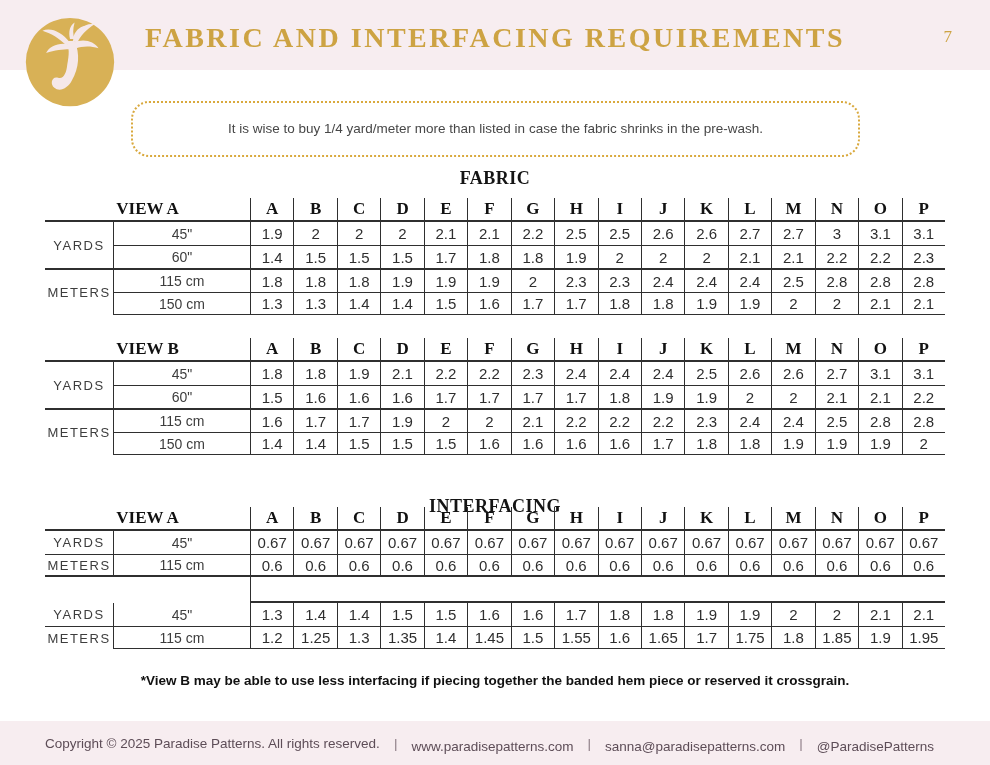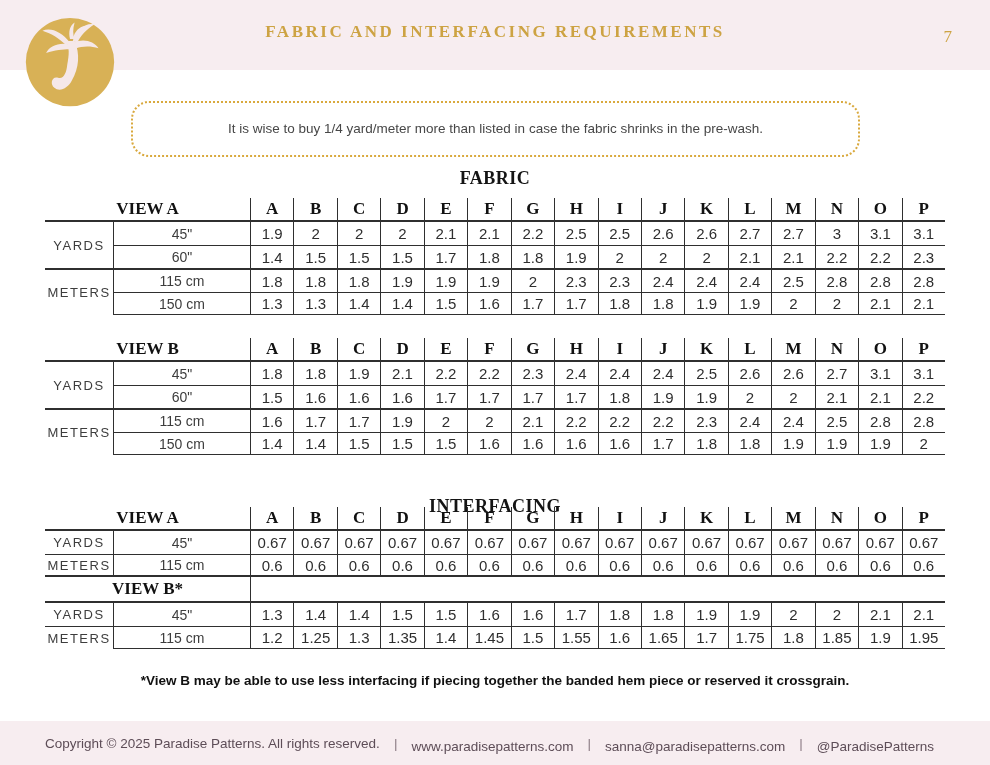--- a/index.html
+++ b/index.html
@@ -17,21 +17,21 @@
   .topbar{
     position:absolute;left:0;top:0;width:990px;height:70px;
     background:var(--pink);
   }
   .logo-wrap{
     position:absolute;left:24px;top:14px;width:92px;height:98px;z-index:5;
   }
   .page-title{
     position:absolute;left:0;right:0;top:22px;text-align:center;
     font-family:"Liberation Serif",serif;font-weight:bold;
-    font-size:17px;letter-spacing:2.5px;color:var(--gold);
+    font-size:28px;letter-spacing:2.5px;color:var(--gold);
   }
   .page-number{
     position:absolute;right:38px;top:27px;
     font-family:"Liberation Serif",serif;font-size:17px;color:var(--gold);
   }
   
   .note-box{
     position:absolute;left:131px;top:101px;width:729px;height:56px;
     border:2px dotted var(--gold-dots);border-radius:18px;
     display:flex;flex-direction:column;justify-content:center;align-items:center;
@@ -343,21 +343,20 @@
     <div class="cell ncell bl t1 b2" style="grid-area: 3 / 9;">0.6</div>
     <div class="cell ncell bl t1 b2" style="grid-area: 3 / 10;">0.6</div>
     <div class="cell ncell bl t1 b2" style="grid-area: 3 / 11;">0.6</div>
     <div class="cell ncell bl t1 b2" style="grid-area: 3 / 12;">0.6</div>
     <div class="cell ncell bl t1 b2" style="grid-area: 3 / 13;">0.6</div>
     <div class="cell ncell bl t1 b2" style="grid-area: 3 / 14;">0.6</div>
     <div class="cell ncell bl t1 b2" style="grid-area: 3 / 15;">0.6</div>
     <div class="cell ncell bl t1 b2" style="grid-area: 3 / 16;">0.6</div>
     <div class="cell ncell bl t1 b2" style="grid-area: 3 / 17;">0.6</div>
     <div class="cell ncell bl t1 b2" style="grid-area: 3 / 18;">0.6</div>
-    <div class="cell vlabel b2" style="grid-area: 4 / 1 / span 1 / span 2;">VIEW B*</div>
     <div class="cell bl b2" style="grid-area: 4 / 3 / span 1 / span 16;"></div>
     <div class="cell glabel" style="grid-area: 5 / 1;">YARDS</div>
     <div class="cell wcell bl" style="grid-area: 5 / 2;">45"</div>
     <div class="cell ncell bl" style="grid-area: 5 / 3;">1.3</div>
     <div class="cell ncell bl" style="grid-area: 5 / 4;">1.4</div>
     <div class="cell ncell bl" style="grid-area: 5 / 5;">1.4</div>
     <div class="cell ncell bl" style="grid-area: 5 / 6;">1.5</div>
     <div class="cell ncell bl" style="grid-area: 5 / 7;">1.5</div>
     <div class="cell ncell bl" style="grid-area: 5 / 8;">1.6</div>
     <div class="cell ncell bl" style="grid-area: 5 / 9;">1.6</div>

